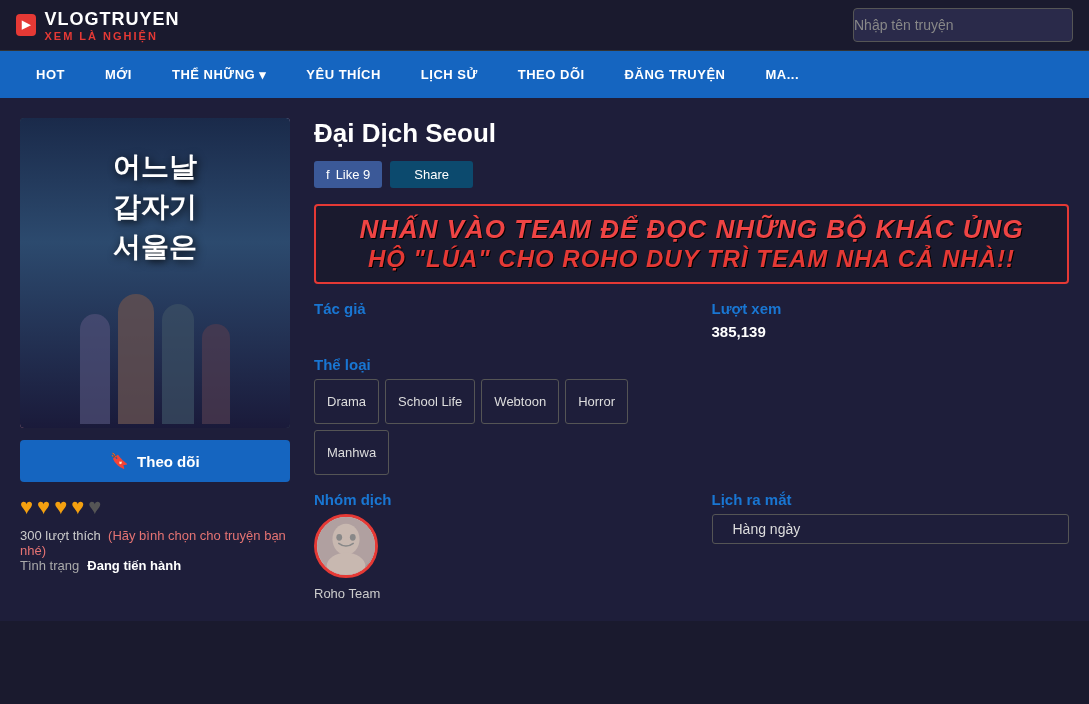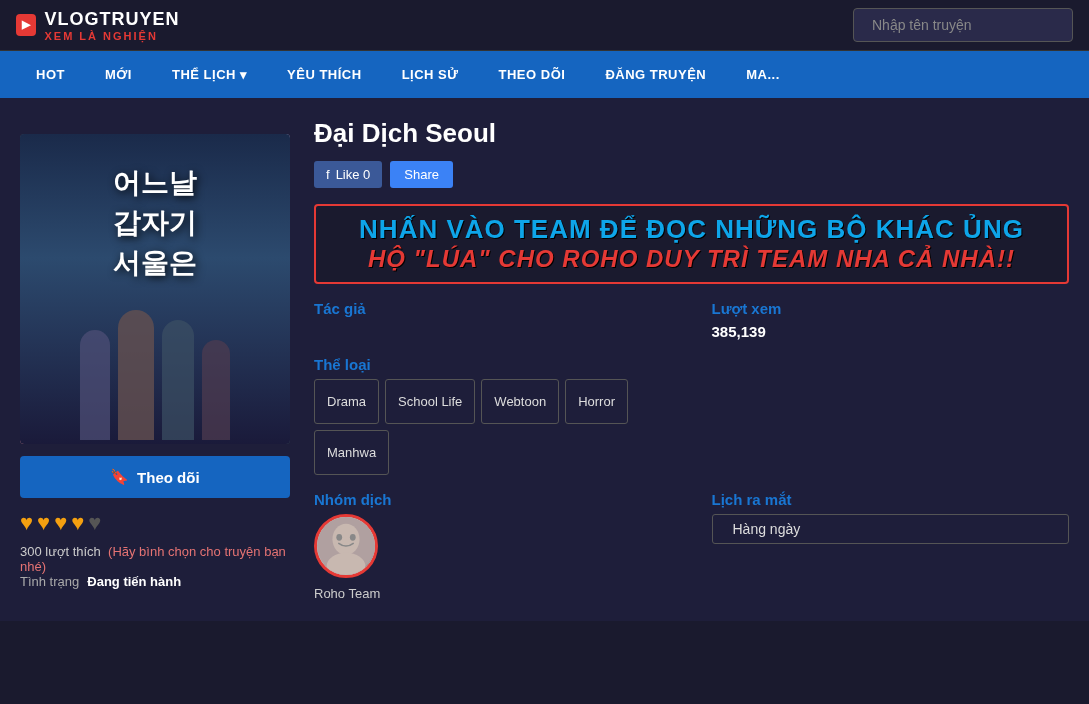--- a/index.html
+++ b/index.html
@@ -34,21 +34,21 @@
       flex-direction: column;
       font-weight: bold;
     }
     .logo-text .main { color: #fff; font-size: 18px; letter-spacing: 1px; }
     .logo-text .sub { color: #e53935; font-size: 11px; letter-spacing: 2px; }
 
     .search-input {
       background: #2a2a4a;
       border: 1px solid #555;
       color: #ccc;
-      padding: 8px 18px;
+      padding: 8px 0;
       border-radius: 4px;
       width: 220px;
       font-size: 14px;
     }
     .search-input::placeholder { color: #888; }
 
     
     .nav {
       background: #1565c0;
       display: flex;
@@ -82,21 +82,20 @@
     .manga-cover {
       width: 100%;
       height: 310px;
       background: linear-gradient(135deg, #2c3e50, #3498db, #e74c3c, #2c3e50);
       border-radius: 4px;
       display: flex;
       align-items: center;
       justify-content: center;
       overflow: hidden;
       position: relative;
-      margin-top: 16px;
     }
     .cover-content {
       width: 100%;
       height: 100%;
       display: flex;
       flex-direction: column;
       align-items: center;
       justify-content: center;
       position: relative;
     }
@@ -194,45 +193,46 @@
       border: none;
       padding: 6px 12px;
       border-radius: 3px;
       font-size: 13px;
       cursor: pointer;
       display: flex;
       align-items: center;
       gap: 6px;
     }
     .share-btn {
-      background: #3b82f6;
+      background: #0c4a6e;
       color: #fff;
       border: none;
-      padding: 6px 14px;
+      padding: 6px 24px;
       border-radius: 3px;
       font-size: 13px;
       cursor: pointer;
     }
 
     
     .promo-banner {
       background: #1a1a2e;
       border: 2px solid #e53935;
       border-radius: 4px;
       padding: 8px 16px;
       margin-bottom: 16px;
       text-align: center;
     }
     .promo-line1 {
       font-size: 26px;
       font-weight: 900;
-      color: #0ea5e9;
+      color: #ef4444;
       text-transform: uppercase;
       letter-spacing: 1px;
       line-height: 1.2;
+      font-style: italic;
       text-shadow: 1px 1px 0 #000;
     }
     .promo-line2 {
       font-size: 24px;
       font-weight: 900;
       color: #e53935;
       text-transform: uppercase;
       letter-spacing: 1px;
       line-height: 1.2;
       font-style: italic;
@@ -331,21 +331,21 @@
       <span class="main">VLOGTRUYEN</span>
       <span class="sub">XEM LÀ NGHIỆN</span>
     </div>
   </div>
   <input class="search-input" type="text" placeholder="Nhập tên truyện" style="">
 </header>
 
 <nav class="nav">
   <div class="nav-item">HOT</div>
   <div class="nav-item">MỚI</div>
-  <div class="nav-item">THỂ LỊCH ▾</div>
+  <div class="nav-item">THỂ NHỮNG ▾</div>
   <div class="nav-item">YÊU THÍCH</div>
   <div class="nav-item">LỊCH SỬ</div>
   <div class="nav-item">THEO DÕI</div>
   <div class="nav-item">ĐĂNG TRUYỆN</div>
   <div class="nav-item">MA...</div>
 </nav>
 
 <div class="content">
 
   <div class="left-panel">
@@ -397,21 +397,21 @@
       <span class="status-value">Đang tiến hành</span>
     </div>
   </div>
 
   <div class="right-panel">
     <h1 class="manga-title">Đại Dịch Seoul</h1>
 
     <div class="social-bar">
       <button class="fb-like">
         <span>f</span>
-        <span>Like 0</span>
+        <span>Like 9</span>
       </button>
       <button class="share-btn">Share</button>
     </div>
 
     <div class="promo-banner">
       <div class="promo-line1">NHẤN VÀO TEAM ĐỂ ĐỌC NHỮNG BỘ KHÁC ỦNG</div>
       <div class="promo-line2">HỘ "LÚA" CHO ROHO DUY TRÌ TEAM NHA CẢ NHÀ!!</div>
     </div>
 
     <div class="info-grid">

